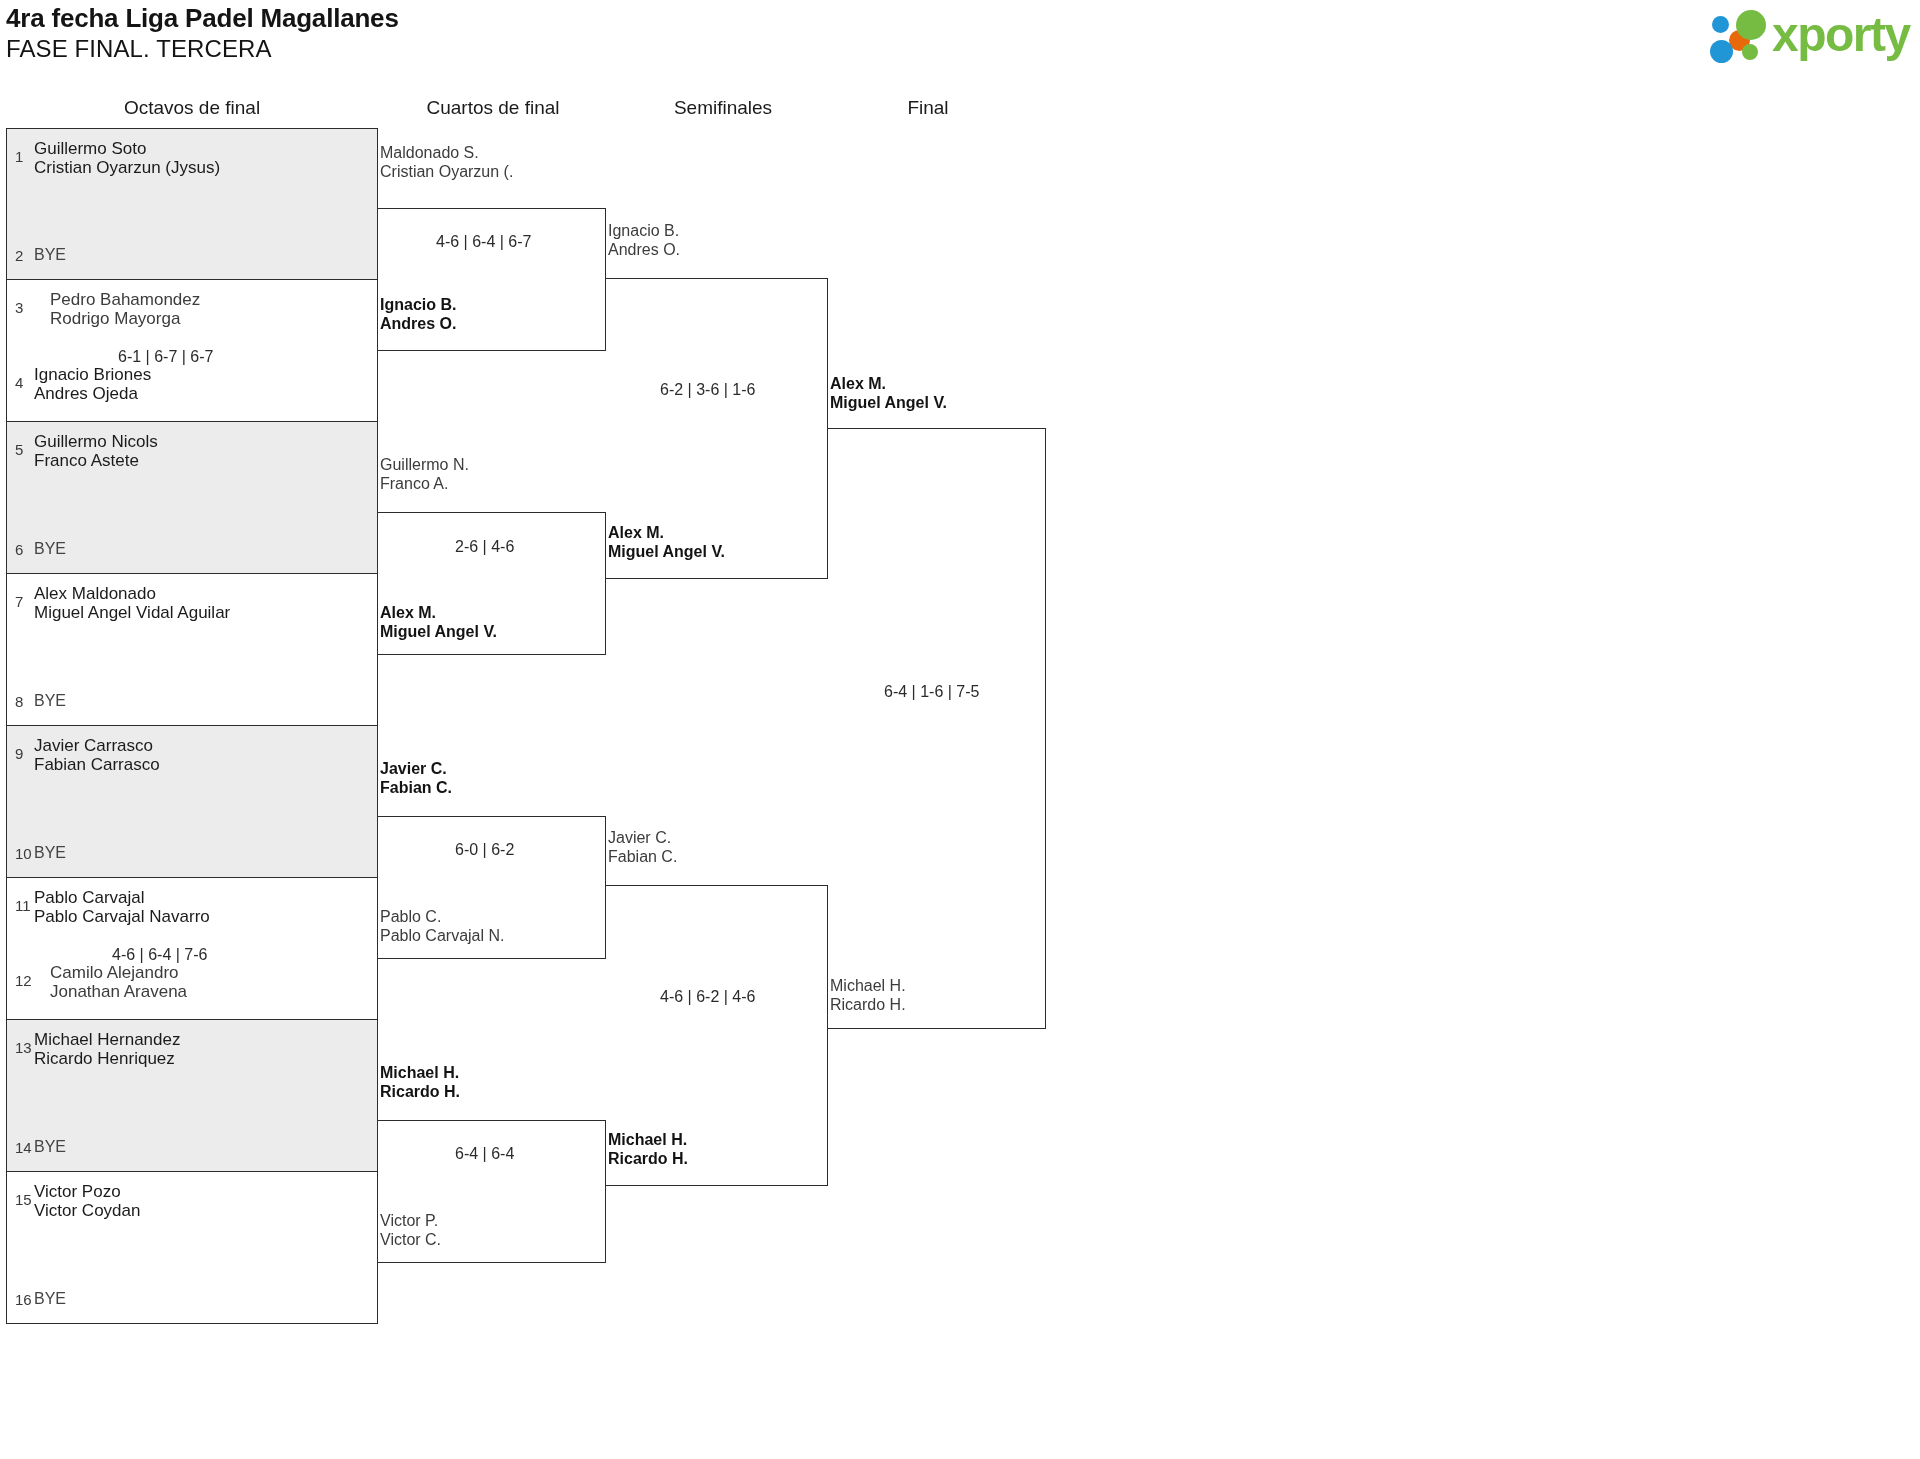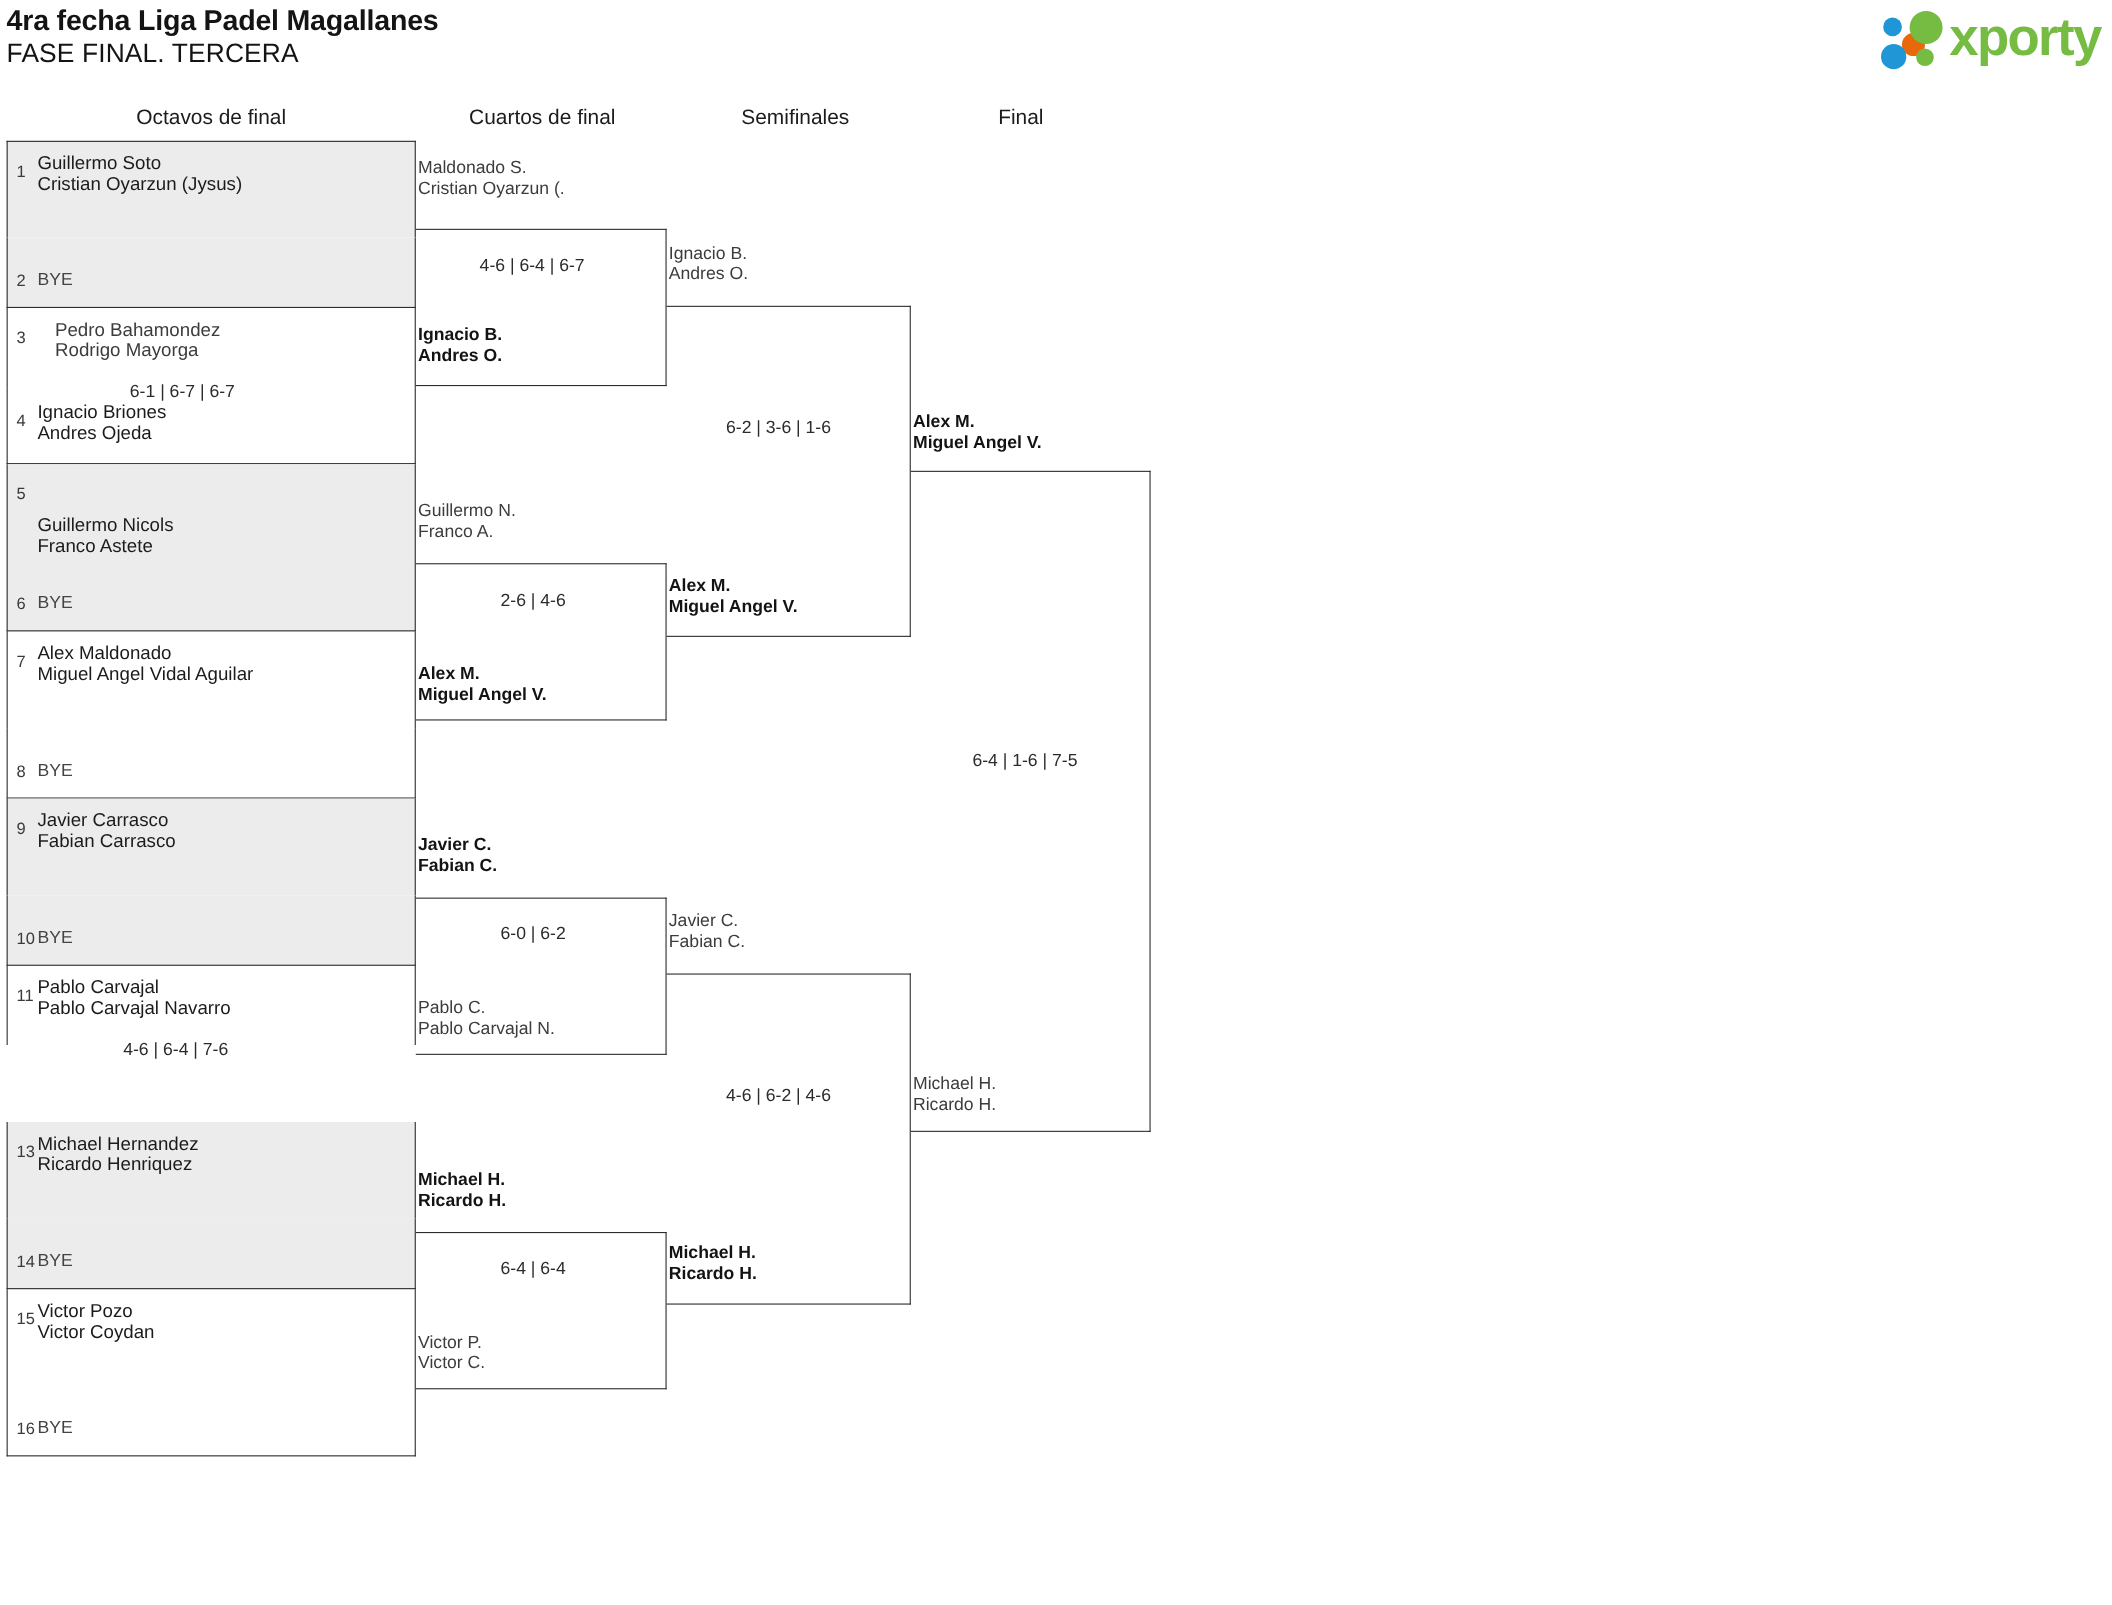--- a/index.html
+++ b/index.html
@@ -109,21 +109,21 @@
     <div class="seedno" style="top:22px;">4</div>
     <div class="pnames win" style="top:13px;">
       <span class="ln">Ignacio Briones</span>
         <span class="ln">Andres Ojeda</span>
     </div>
   </div>
   <div class="score" style="left:118px;top:348px;">6-1 | 6-7 | 6-7</div>
 
   <div class="r1cell shaded" style="top:422px;height:88px;">
     <div class="seedno" style="top:19px;">5</div>
-    <div class="pnames win" style="top:10px;margin-top:36px;">
+    <div class="pnames win" style="top:10px;">
       <span class="ln">Guillermo Nicols</span>
         <span class="ln">Franco Astete</span>
     </div>
   </div>
   <div class="r1cell shaded botline" style="top:510px;height:64px;">
     <div class="seedno" style="top:31px;">6</div>
     <div class="bye" style="top:30px;">BYE</div>
   </div>
 
   <div class="r1cell" style="top:574px;height:88px;">
@@ -148,20 +148,27 @@
   <div class="r1cell shaded botline" style="top:814px;height:64px;">
     <div class="seedno" style="top:31px;">10</div>
     <div class="bye" style="top:30px;">BYE</div>
   </div>
 
   <div class="r1cell" style="top:878px;height:72px;">
     <div class="seedno" style="top:19px;">11</div>
     <div class="pnames win" style="top:10px;">
       <span class="ln">Pablo Carvajal</span>
         <span class="ln">Pablo Carvajal Navarro</span>
+    </div>
+  </div>
+  <div class="r1cell botline" style="top:950px;height:70px;">
+    <div class="seedno" style="top:22px;">12</div>
+    <div class="pnames lose" style="top:13px;">
+      <span class="ln">Camilo Alejandro</span>
+        <span class="ln">Jonathan Aravena</span>
     </div>
   </div>
   <div class="score" style="left:112px;top:946px;">4-6 | 6-4 | 7-6</div>
 
   <div class="r1cell shaded" style="top:1020px;height:88px;">
     <div class="seedno" style="top:19px;">13</div>
     <div class="pnames win" style="top:10px;">
       <span class="ln">Michael Hernandez</span>
         <span class="ln">Ricardo Henriquez</span>
     </div>

